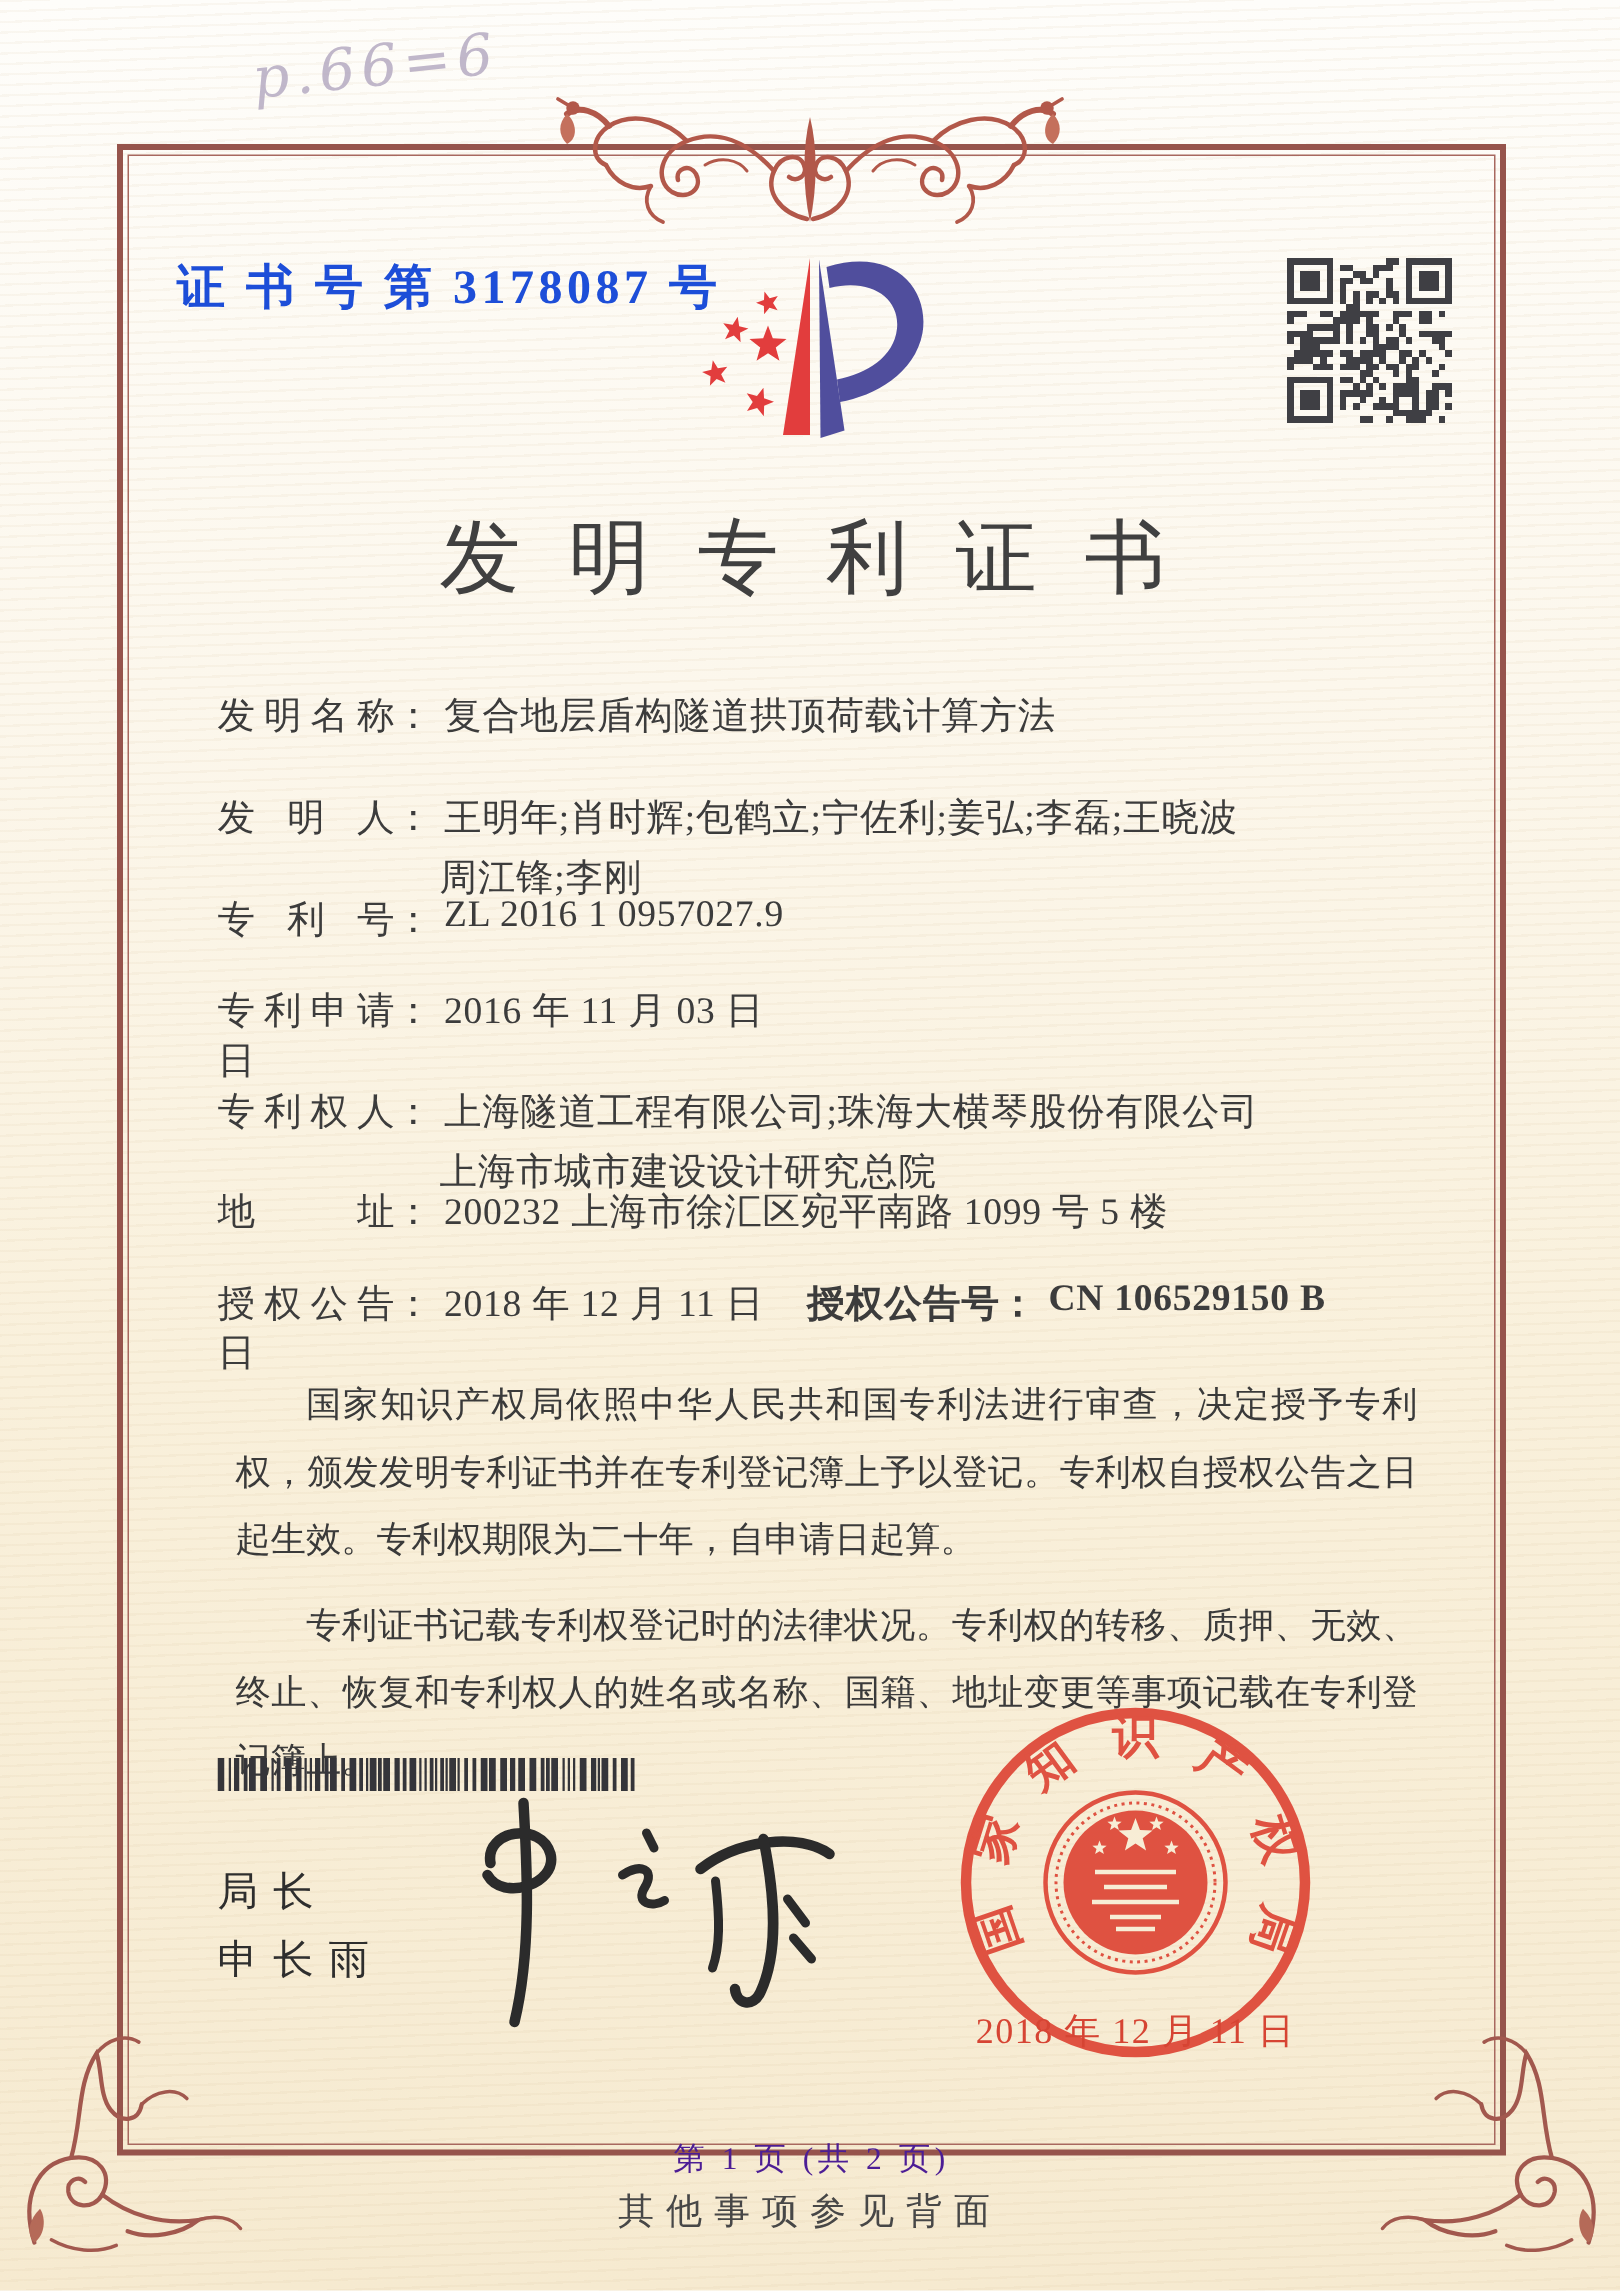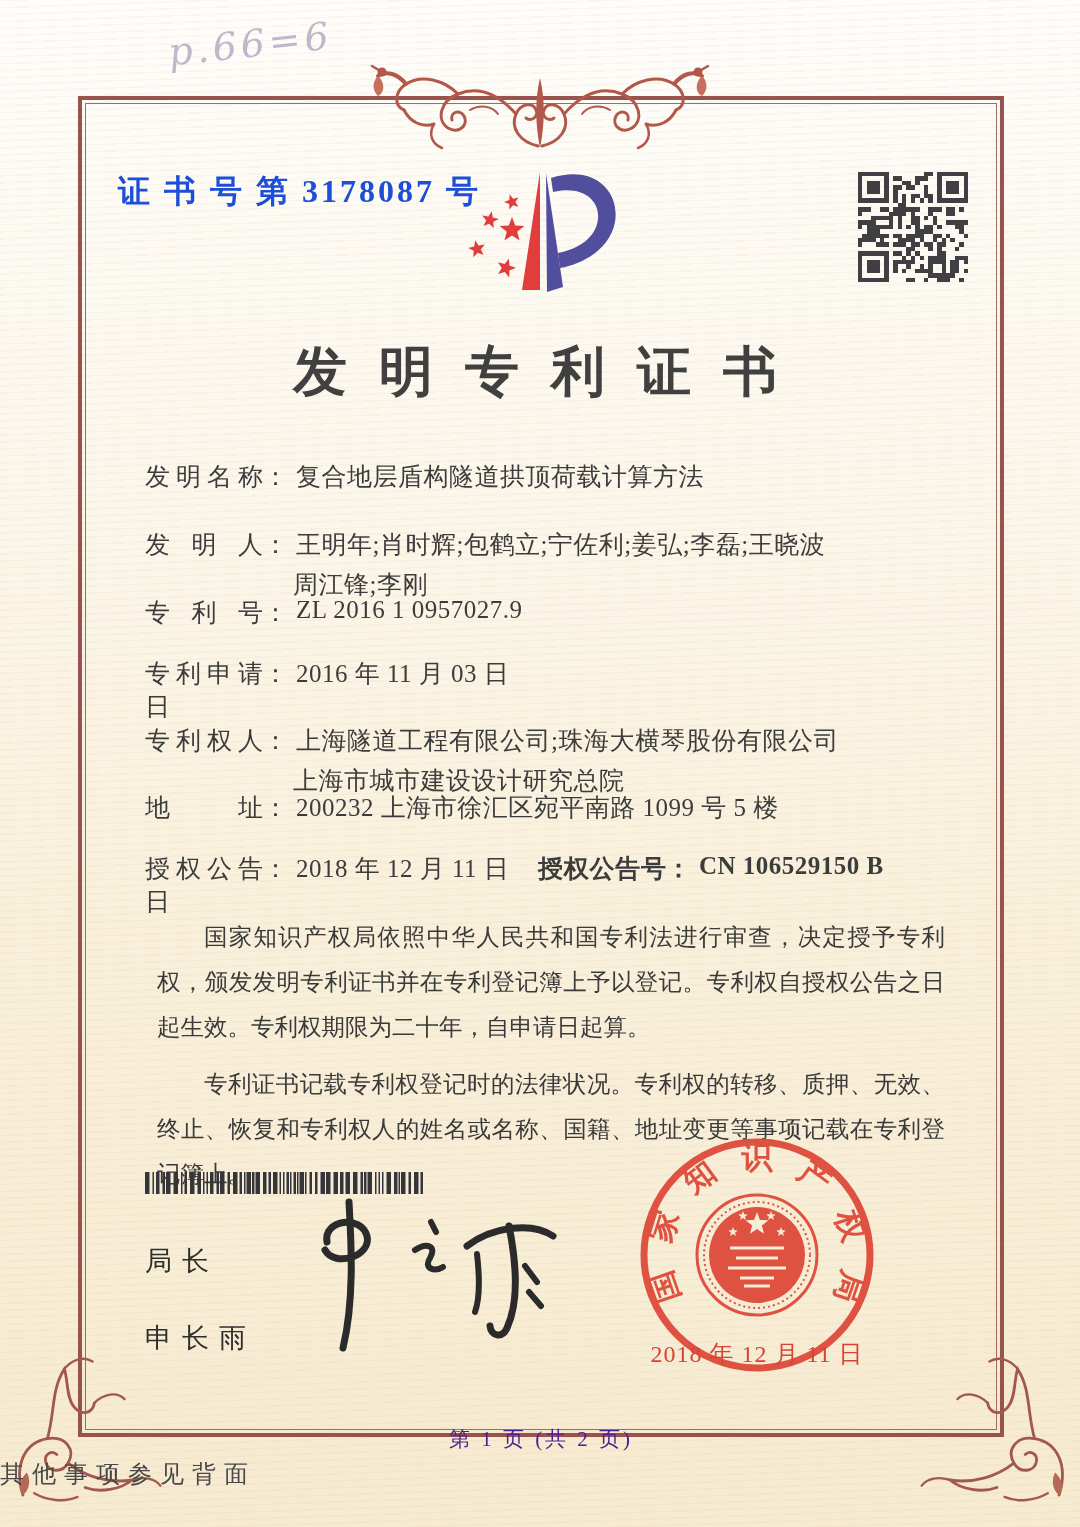--- a/index.html
+++ b/index.html
@@ -24,21 +24,21 @@
     position:absolute;left:168px;top:22px;font-size:38px;color:#b6abc2;
     transform:rotate(-6deg);font-style:italic;letter-spacing:4px;opacity:.85;
     font-family:"DejaVu Serif",serif;
   }
   .cert-no{
     position:absolute;left:118px;top:170px;font-size:32px;letter-spacing:3px;color:#1d4ed8;font-weight:bold;
   }
   .title{
     position:absolute;left:78px;top:336px;width:926px;text-align:center;
     font-size:54px;letter-spacing:32px;padding-left:20px;box-sizing:border-box;
-    color:#404040;font-weight:700;
+    color:#404040;font-weight:400;
   }
   
   .frow{position:absolute;left:145px;width:830px;font-size:25px;color:#3c3c3c;}
   .flabel{
     display:inline-block;width:118px;text-align:justify;text-align-last:justify;
     text-justify:inter-character;vertical-align:top;
   }
   .fcolon{display:inline-block;vertical-align:top;}
   .fvalue{display:inline-block;margin-left:8px;letter-spacing:.5px;vertical-align:top;}
   .fline2{margin-left:148px;margin-top:7px;letter-spacing:.5px;}
@@ -46,31 +46,31 @@
   .fgroup2 .flabel{width:128px;}
   
   .bodytext{
     position:absolute;left:145px;top:903px;width:812px;
     font-size:23.5px;line-height:45px;text-align:justify;color:#3a3a3a;
   }
   .bodytext p{margin:12px;text-indent:2em;}
   .barcode{position:absolute;left:145px;top:1172px;}
   .officer-title{position:absolute;left:145px;top:1243px;font-size:27px;letter-spacing:10px;
     font-family:"Liberation Sans","DejaVu Sans",sans-serif;color:#2e2e2e;}
-  .officer-name{position:absolute;left:145px;top:1320px;font-size:27px;letter-spacing:10px;
+  .officer-name{position:absolute;left:145px;top:1288px;font-size:27px;letter-spacing:10px;
     font-family:"Liberation Sans","DejaVu Sans",sans-serif;color:#2e2e2e;}
   .signature{position:absolute;left:265px;top:1198px;}
   .seal{position:absolute;left:632px;top:1128px;opacity:.9;}
   .seal-date{
     position:absolute;left:632px;top:1338px;width:250px;text-align:center;
     font-size:24px;color:#d64433;letter-spacing:1px;
   }
   .page-no{position:absolute;left:78px;top:1396px;width:926px;text-align:center;
     font-size:21px;letter-spacing:3px;color:#4c1d95;margin-top:29px;}
-  .back-note{position:absolute;left:0;top:1458px;width:1080px;text-align:left;
+  .back-note{position:absolute;left:0;top:1458px;width:1080px;text-align:center;
     font-size:24px;letter-spacing:8px;color:#474747;}
   .logo{position:absolute;left:455px;top:150px;}
   .qr{position:absolute;left:858px;top:172px;}
   .dragons{position:absolute;left:370px;top:50px;}
   .corner{position:absolute;}
   .corner-bl{left:6px;top:1352px;}
   .corner-br{left:916px;top:1352px;}
 </style>
 </head>
 <body>

